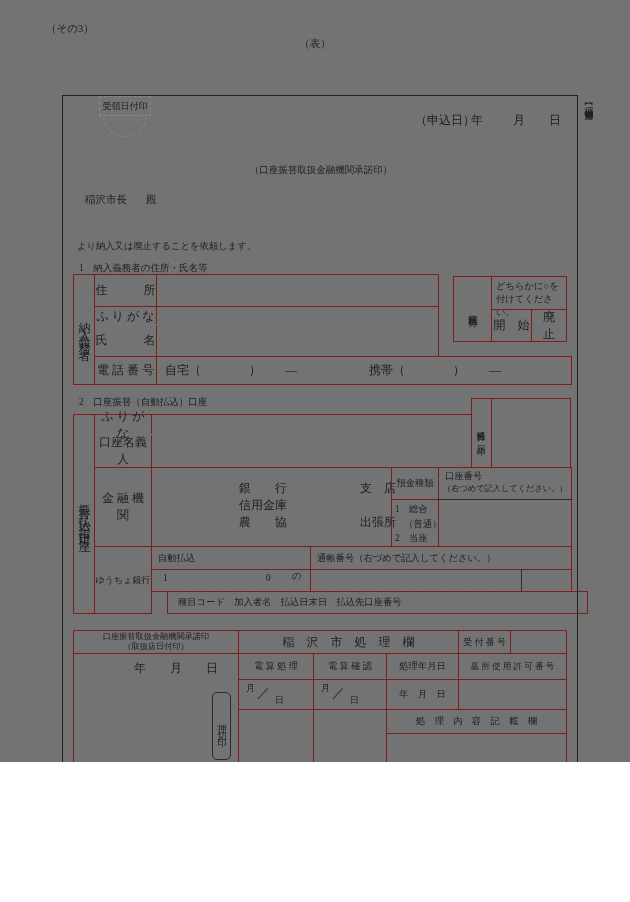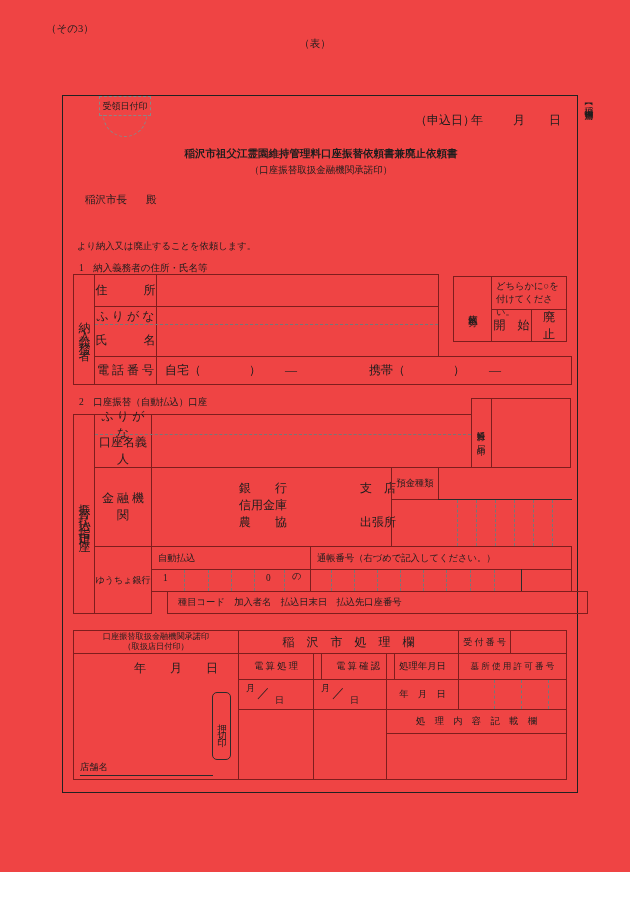--- a/index.html
+++ b/index.html
@@ -1,16 +1,16 @@
 <!DOCTYPE html>
 <html><head>
 <meta charset="utf-8">
 <style>
   html,body{margin:0;padding:0;background:#fff;}
-  #page{position:relative;width:630px;height:872px;background:#ef4444;
+  #page{position:relative;width:630px;height:762px;background:#737373;
         font-family:"Liberation Serif","DejaVu Serif",serif;color:#1d1d1d;
         font-size:10px;overflow:hidden;}
   .abs{position:absolute;box-sizing:border-box;}
   .cell{position:absolute;box-sizing:border-box;border:1px solid #7f1d1d;background:transparent;}
   .txt{position:absolute;white-space:pre;line-height:1.25;}
   .ctr{display:flex;align-items:center;justify-content:center;text-align:center;}
   .vtext{writing-mode:vertical-rl;text-orientation:mixed;}
   .vdash{position:absolute;width:0;border-left:1px dashed #777;}
   .vsolid{position:absolute;width:0;border-left:1px solid #2b2b2b;}
   .hdash{position:absolute;height:0;border-top:1px dashed #777;}
@@ -31,21 +31,20 @@
   <div class="cell" style="left:62px;top:95px;width:516px;height:698px;border-color:#222;">
 
     <div class="abs ctr f9" style="left:36px;top:0;width:52px;height:20px;border:1px dashed #888;">受領日付印</div>
     <div class="abs" style="left:40px;top:19px;width:44px;height:22px;border:1px dashed #888;border-top:none;border-radius:0 0 24px 24px;"></div>
 
     <div class="txt f10" style="left:352px;top:17px;">（申込日）</div>
     <div class="txt f10" style="left:408px;top:17px;">年</div>
     <div class="txt f10" style="left:450px;top:17px;">月</div>
     <div class="txt f10" style="left:486px;top:17px;">日</div>
 
-    <div class="txt f105" style="left:0;top:51px;width:516px;text-align:center;font-weight:600;">稲沢市祖父江霊園維持管理料口座振替依頼書兼廃止依頼書</div>
     <div class="txt f95" style="left:0;top:69px;width:516px;text-align:center;">（口座振替取扱金融機関承諾印）</div>
 
     <div class="txt f105" style="left:22px;top:97px;">稲沢市長</div>
     <div class="txt f105" style="left:83px;top:97px;">殿</div>
 
     <div class="txt f93" style="left:14px;top:145px;width:494px;">より納入又は廃止することを依頼します。</div>
 
     <div class="txt f95" style="left:16px;top:167px;">1　納入義務者の住所・氏名等</div>
 
     <div class="cell ctr" style="left:10px;top:178px;width:22px;height:111px;">
@@ -94,20 +93,29 @@
 
     <div class="cell ctr f10" style="left:31px;top:371px;width:58px;height:80px;">金 融 機 関</div>
     <div class="cell" style="left:88px;top:371px;width:241px;height:80px;">
       <div class="txt f10" style="left:87px;top:13px;">銀　　行</div>
       <div class="txt f10" style="left:87px;top:30px;">信用金庫</div>
       <div class="txt f10" style="left:87px;top:47px;">農　　協</div>
       <div class="txt f10" style="left:208px;top:13px;">支　店</div>
       <div class="txt f10" style="left:208px;top:47px;">出張所</div>
     </div>
     <div class="cell ctr f93" style="left:328px;top:371px;width:48px;height:33px;">預金種類</div>
+    <div class="cell f93" style="left:328px;top:403px;width:48px;height:48px;padding:2px 0 0 3px;line-height:14.5px;">
+      <div style="white-space:pre;">1　総合</div>
+      <div style="white-space:pre;">　（普通）</div>
+      <div style="white-space:pre;">2　当座</div>
+      </div>
+    <div class="cell" style="left:375px;top:371px;width:134px;height:80px;">
+      <div class="txt f93" style="left:6px;top:3px;">口座番号</div>
+      <div class="txt f8" style="left:4px;top:16px;">（右づめで記入してください。）</div>
+      </div>
     <div class="hline" style="left:375px;top:403px;width:134px;"></div>
     <div class="vdash" style="left:394px;top:404px;height:46px;"></div>
     <div class="vdash" style="left:413px;top:404px;height:46px;"></div>
     <div class="vdash" style="left:432px;top:404px;height:46px;"></div>
     <div class="vdash" style="left:451px;top:404px;height:46px;"></div>
     <div class="vdash" style="left:470px;top:404px;height:46px;"></div>
     <div class="vdash" style="left:489px;top:404px;height:46px;"></div>
 
     <div class="cell ctr f9" style="left:31px;top:450px;width:58px;height:68px;">ゆうちょ銀行</div>
     <div class="cell f93" style="left:88px;top:450px;width:160px;height:24px;display:flex;align-items:center;padding-left:6px;">自動払込</div>
@@ -153,21 +161,21 @@
     </div>
 
     <div class="cell ctr f93" style="left:175px;top:557px;width:76px;height:27px;">電 算 処 理</div>
     <div class="cell" style="left:175px;top:583px;width:76px;height:31px;">
       <span class="txt f9" style="left:7px;top:3px;">月</span>
       <span class="txt" style="left:18px;top:5px;font-size:13px;">／</span>
       <span class="txt f9" style="left:36px;top:15px;">日</span>
       </div>
     <div class="cell" style="left:175px;top:613px;width:76px;height:71px;"></div>
 
-    <div class="cell ctr f93" style="left:250px;top:557px;width:74px;height:27px;margin-left:8px;">電 算 確 認</div>
+    <div class="cell ctr f93" style="left:250px;top:557px;width:74px;height:27px;">電 算 確 認</div>
     <div class="cell" style="left:250px;top:583px;width:74px;height:31px;">
       <span class="txt f9" style="left:7px;top:3px;">月</span>
       <span class="txt" style="left:18px;top:5px;font-size:13px;">／</span>
       <span class="txt f9" style="left:36px;top:15px;">日</span>
       </div>
     <div class="cell" style="left:250px;top:613px;width:74px;height:71px;"></div>
 
     <div class="cell ctr f93" style="left:323px;top:557px;width:73px;height:27px;">処理年月日</div>
     <div class="cell ctr f93" style="left:323px;top:583px;width:73px;height:31px;">年　月　日</div>
 

